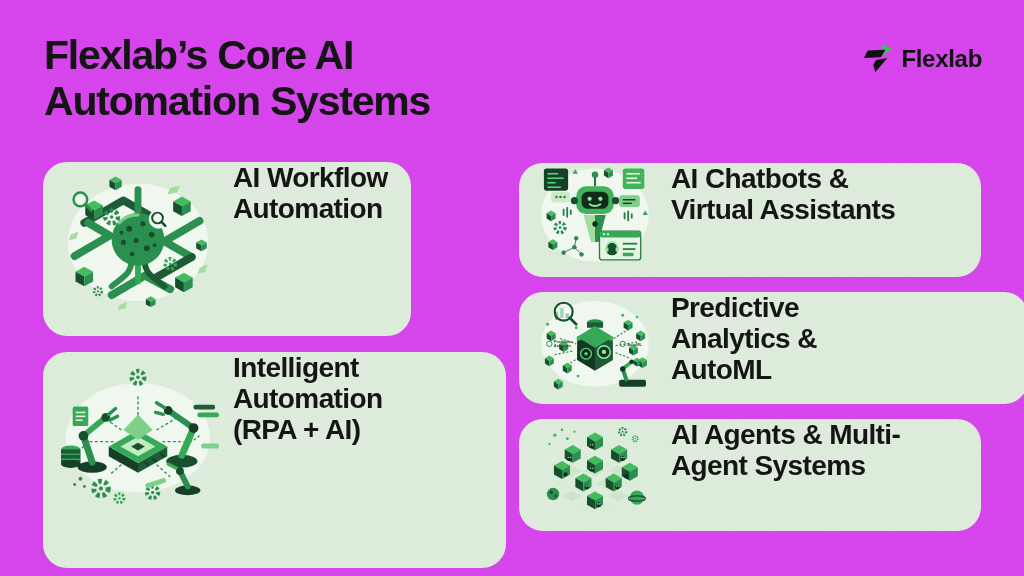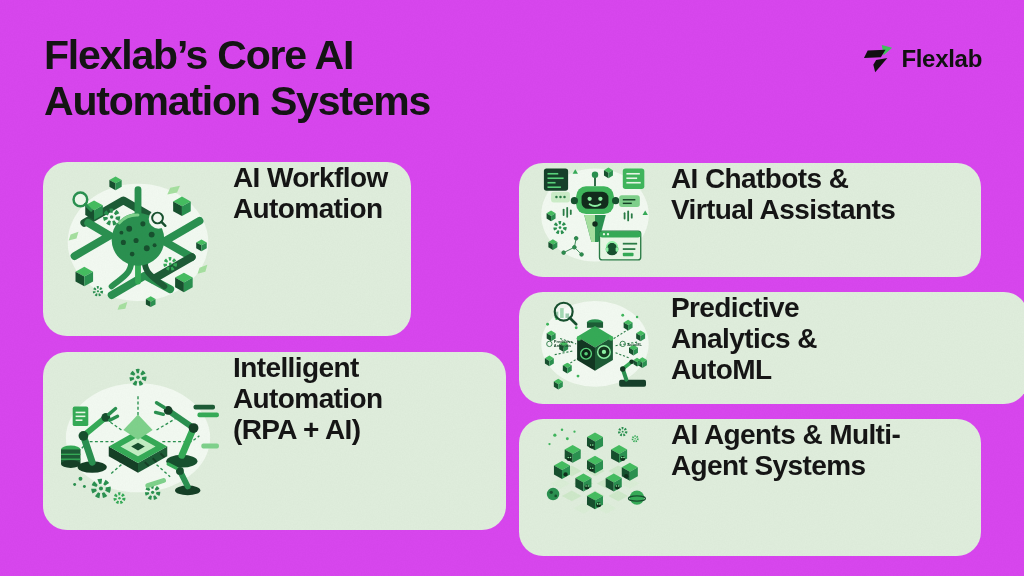--- a/index.html
+++ b/index.html
@@ -24,24 +24,24 @@
     display:flex; align-items:center; gap:8px;
   }
   .brand-name {
     font-size:24px; font-weight:700; color:#111; letter-spacing:-0.3px;
   }
   .card {
     position:absolute; background:#e0eedd; border-radius:24px;
     display:flex; align-items:flex-start; padding-right:10px;
   }
   .card-1 { left:43px;  top:162px; width:368px; height:174px; }
-  .card-2 { left:43px;  top:352px; width:463px; height:178px; }
+  .card-2 { left:43px;  top:352px; width:463px; height:216px; }
   .card-3 { left:519px; top:163px; width:462px; height:114px; }
   .card-4 { left:519px; top:292px; width:509px; height:112px; }
-  .card-5 { left:519px; top:419px; width:462px; height:137px; }
+  .card-5 { left:519px; top:419px; width:462px; height:112px; }
   .illus { display:flex; align-items:center; justify-content:center; flex:0 0 auto; }
   .card-1 .illus, .card-2 .illus { width:190px; }
   .card-3 .illus, .card-4 .illus, .card-5 .illus { width:152px; }
   .card-title {
     font-size:28px; font-weight:700; line-height:31px;
     letter-spacing:-0.6px; color:#151515;
   }
   .card-title span { display:block; }
 </style>
 </head>

